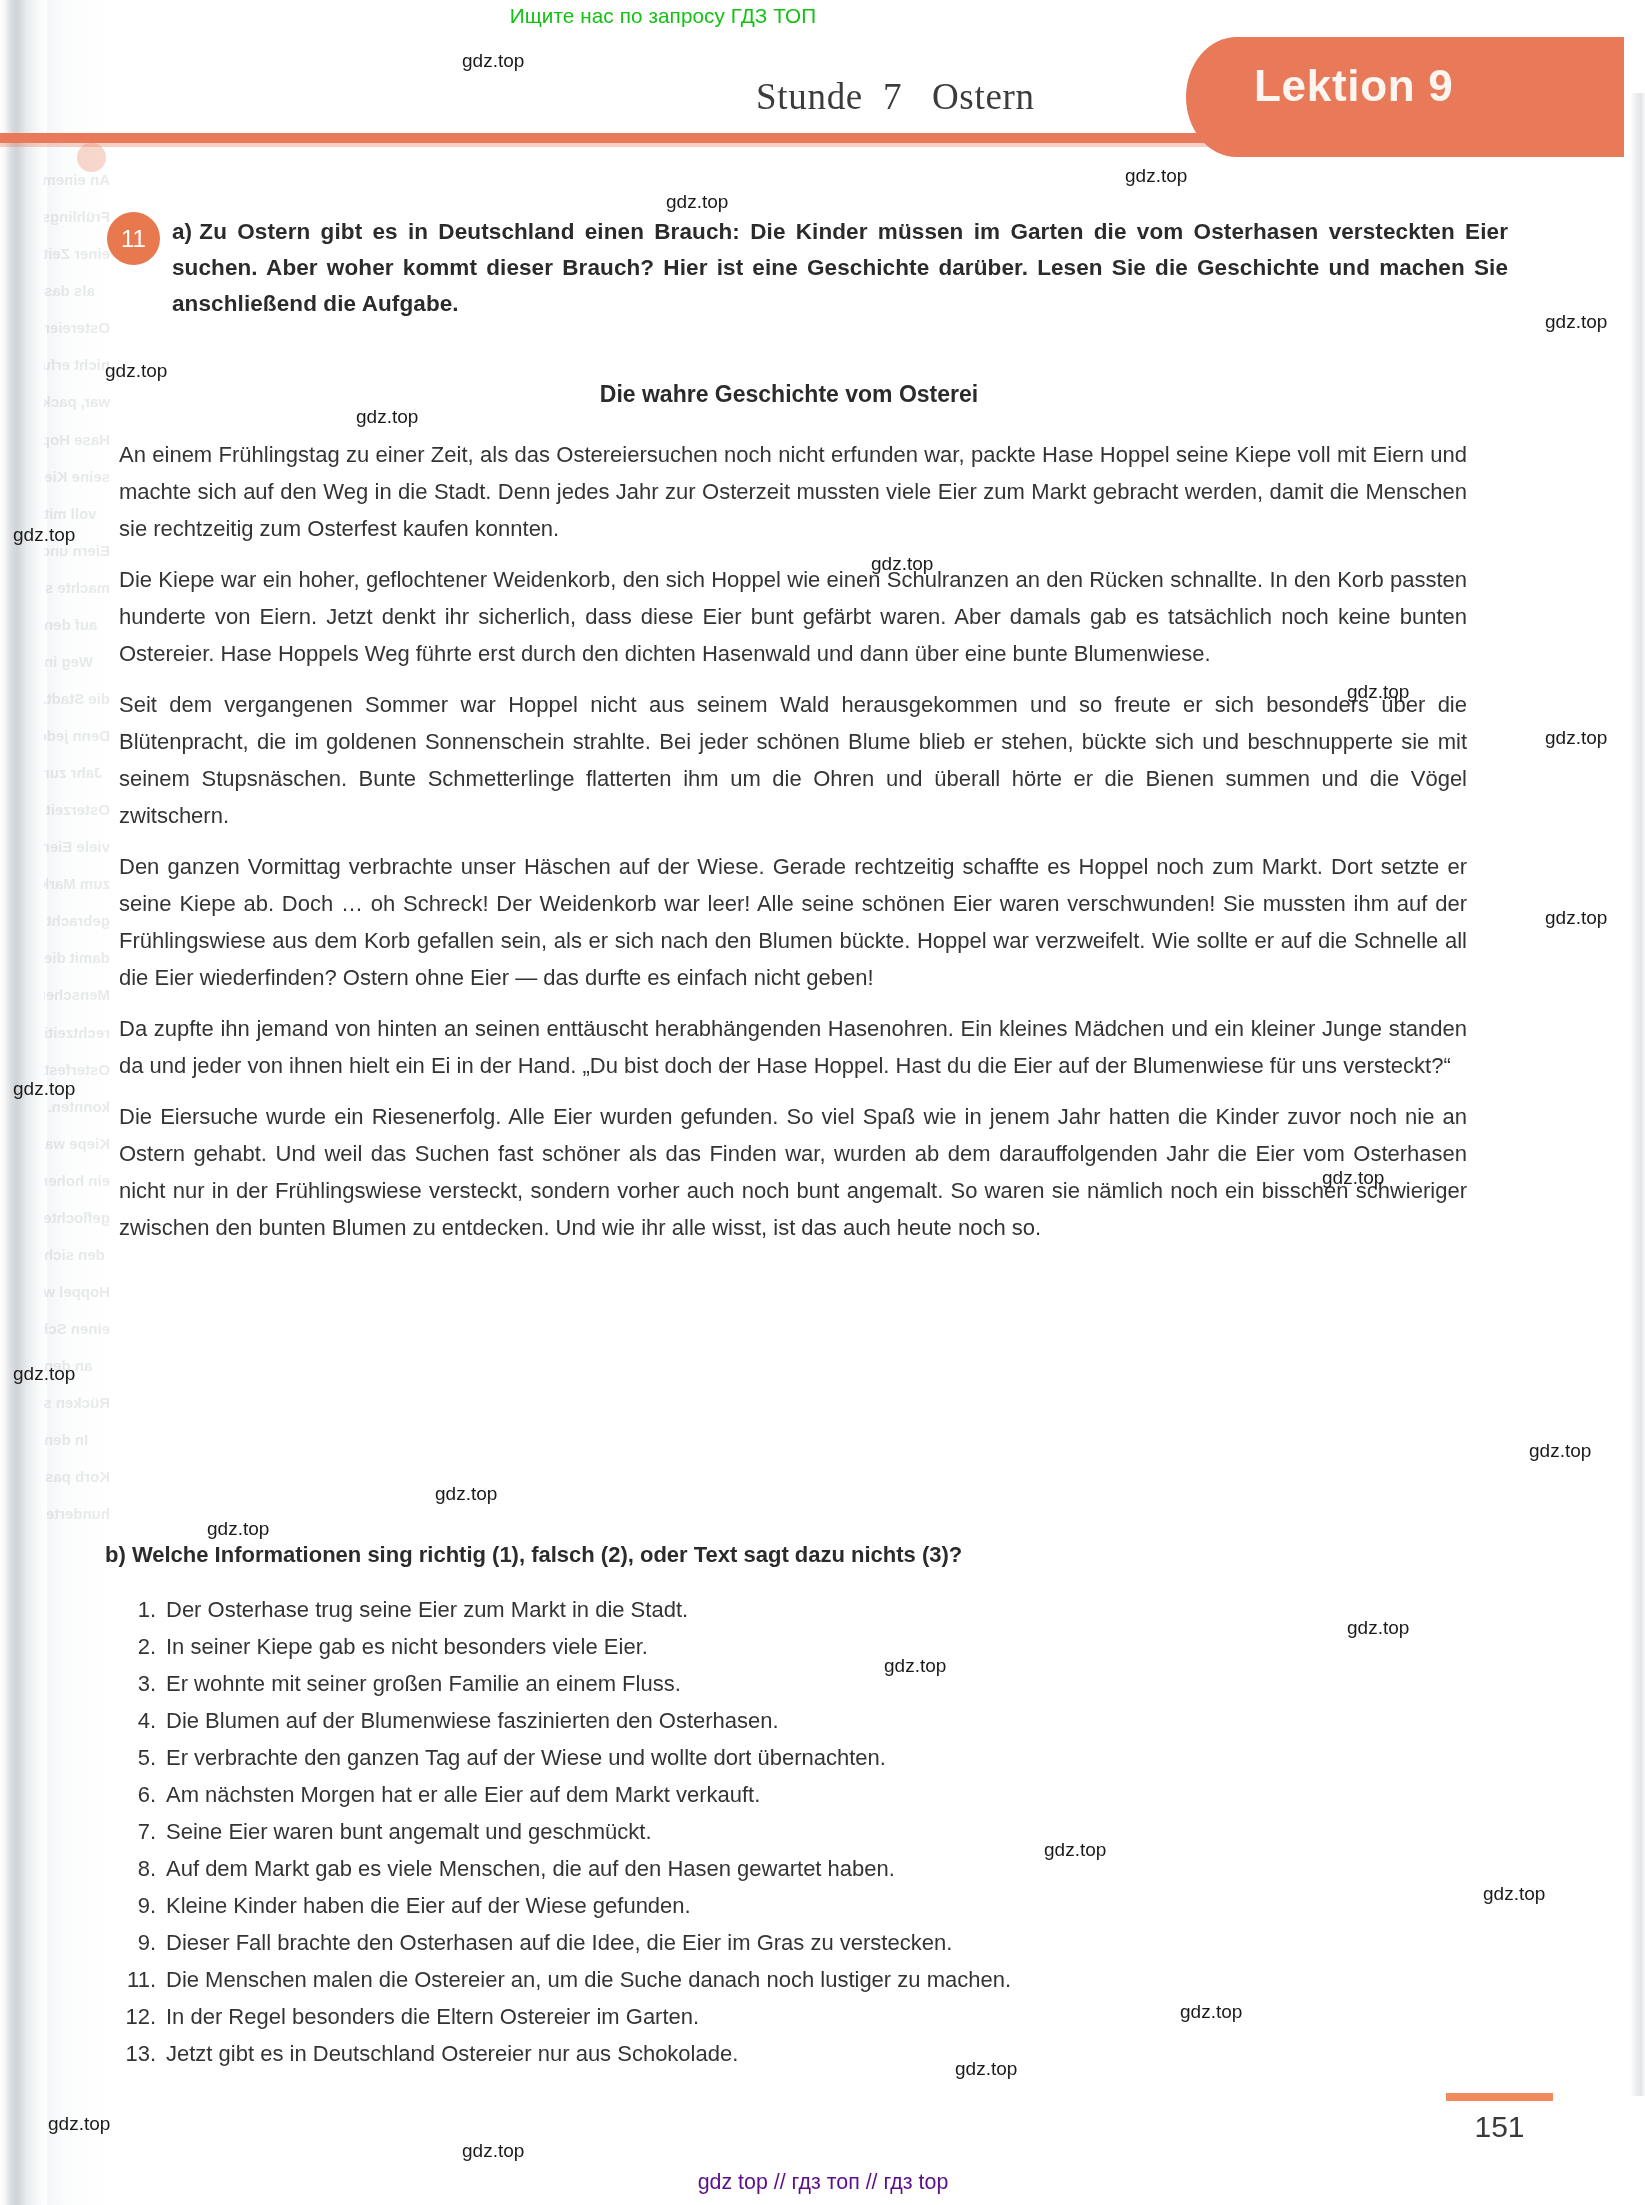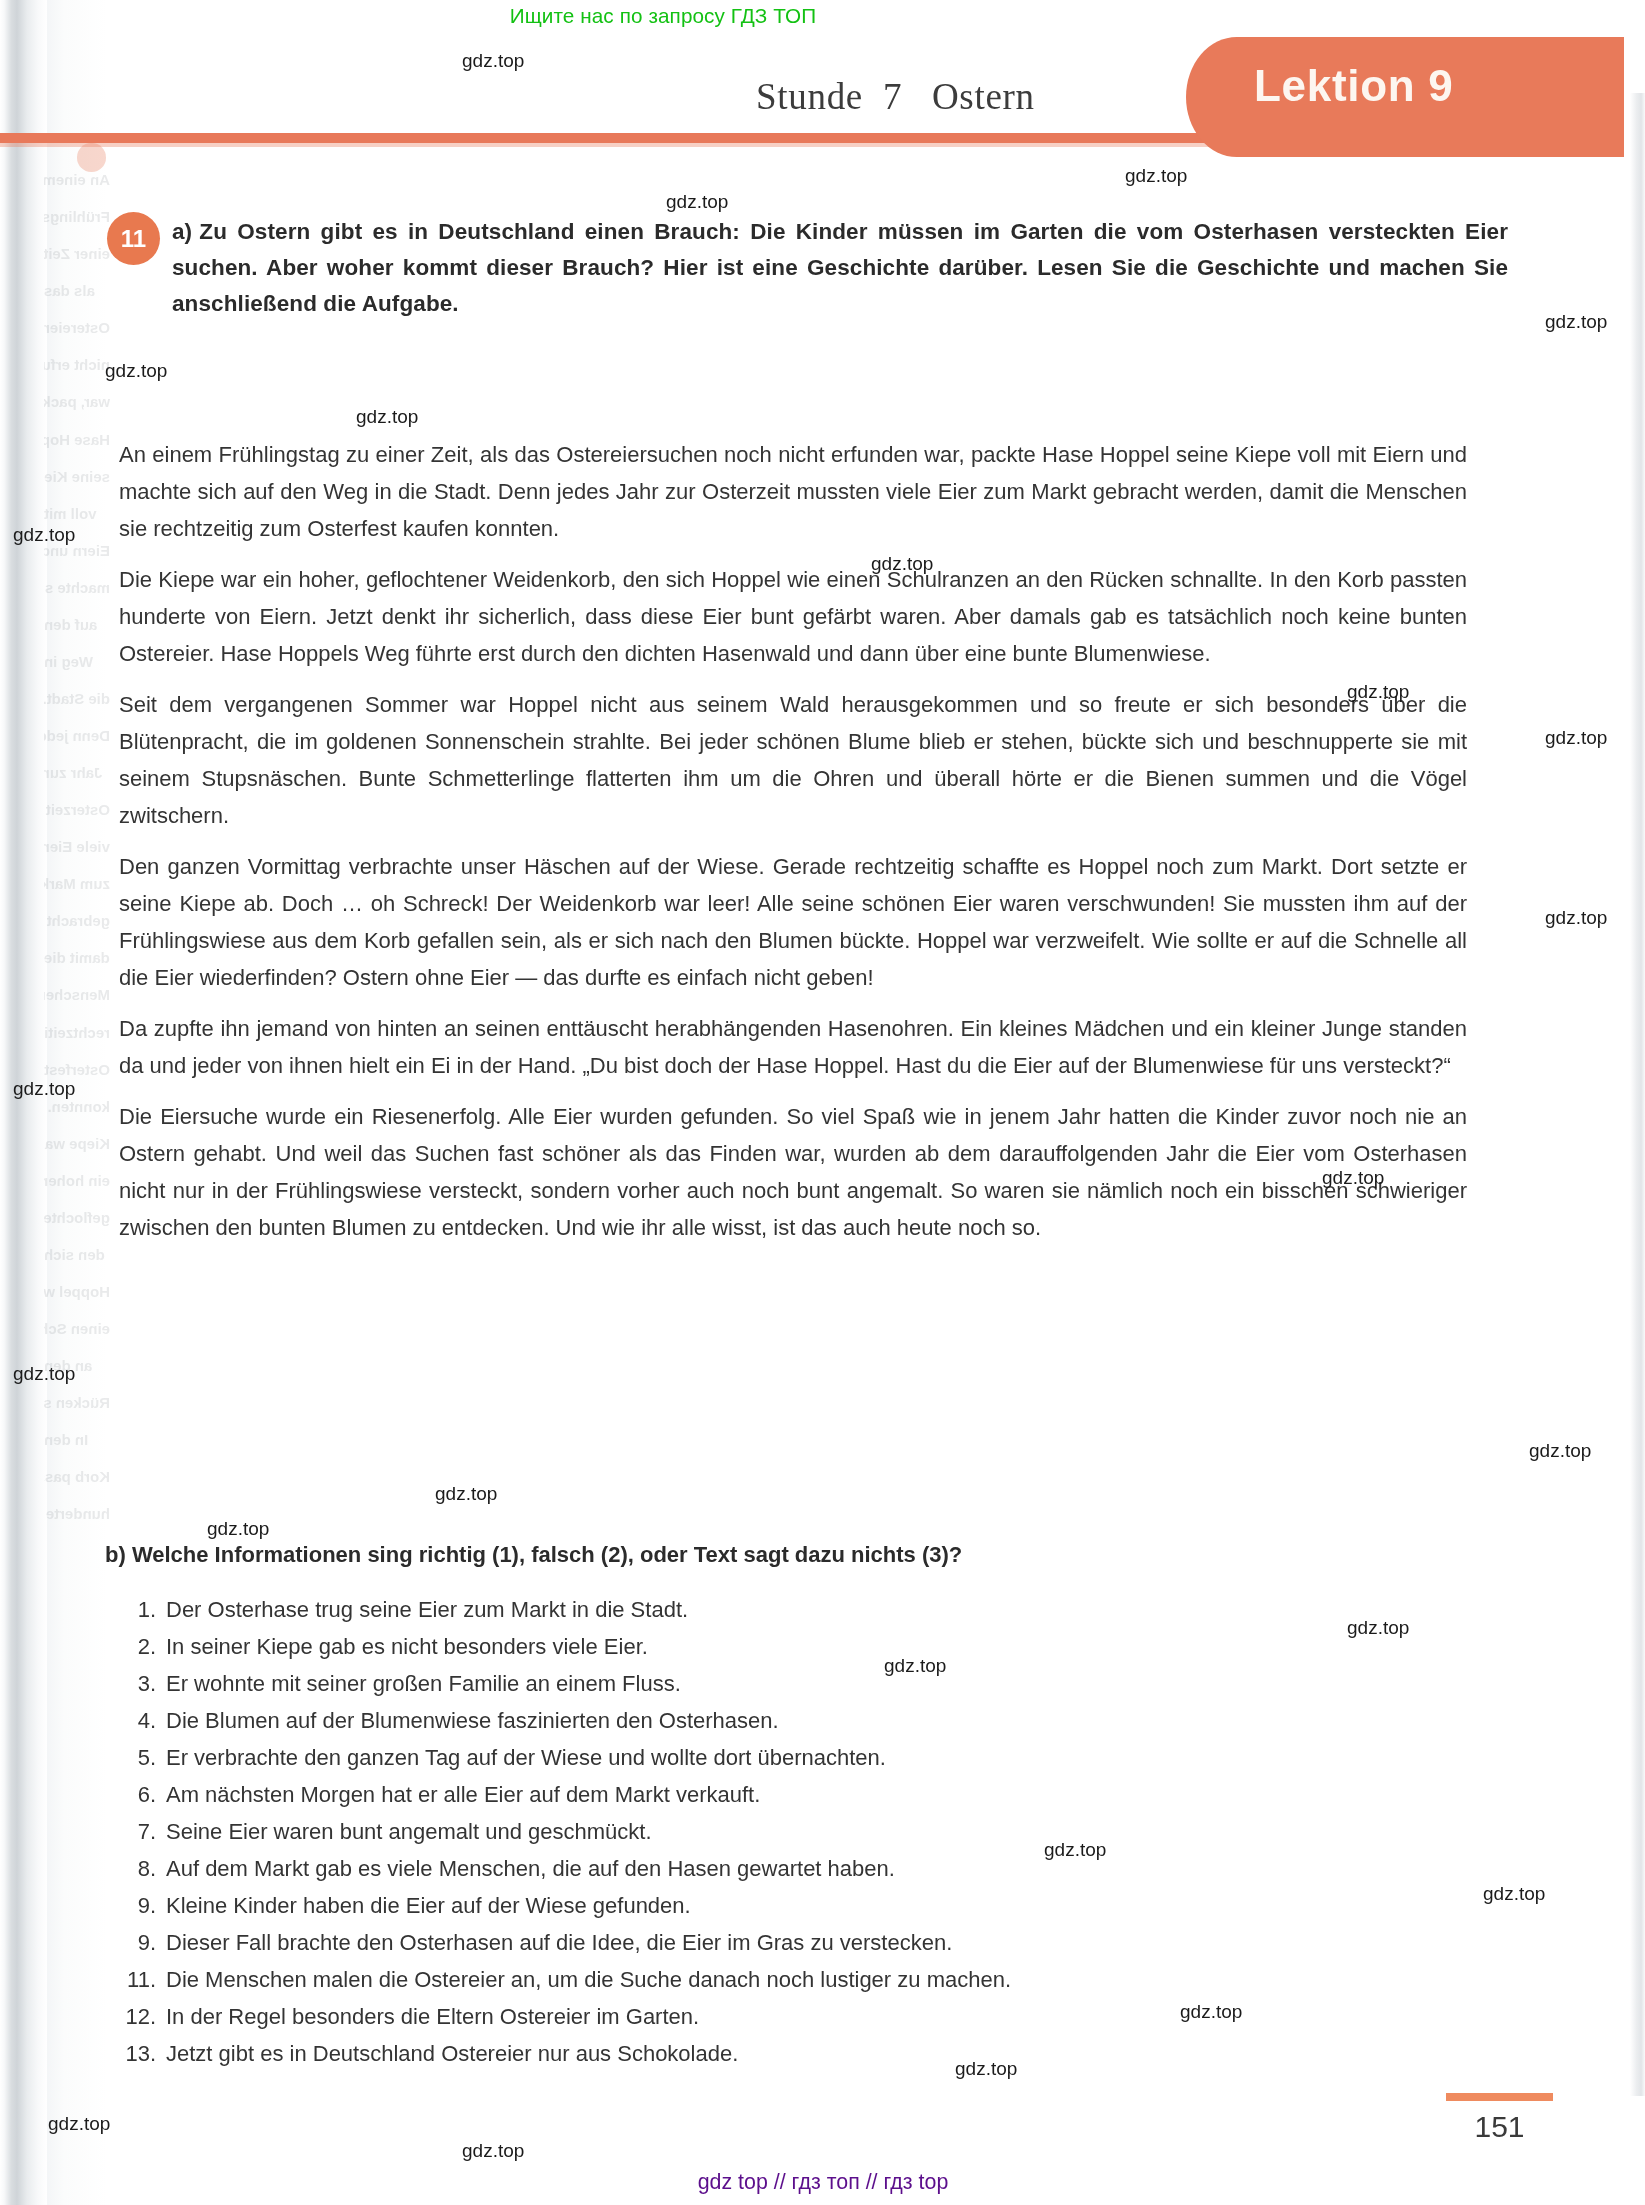--- a/index.html
+++ b/index.html
@@ -121,21 +121,21 @@
 
   
   .ex-badge {
     position: absolute;
     left: 107px; top: 212px;
     width: 53px; height: 53px;
     border-radius: 50%;
     background: #e8794f;
     color: #ffffff;
     font-size: 24px;
-    font-weight: bold;
+    font-weight: normal;
     text-align: center;
     line-height: 53px;
   }
   .ex-intro {
     position: absolute;
     left: 172px; top: 214px;
     width: 1336px;
     font-size: 22.5px;
     font-weight: bold;
     line-height: 36px;
@@ -254,20 +254,21 @@
   <div class="lektion-tab"></div>
   <div class="lektion-tab-label">Lektion 9</div>
 
   <div class="ghost-dot"></div>
 
   <div class="ex-badge">11</div>
   <div class="ex-intro">
     <span class="marker">a)</span><span>Zu Ostern gibt es in Deutschland einen Brauch: Die Kinder müssen im Garten die vom Osterhasen versteckten Eier suchen. Aber woher kommt dieser Brauch? Hier ist eine Geschichte darüber. Lesen Sie die Geschichte und machen Sie anschließend die Aufgabe.</span>
   </div>
 
+  <div class="story-title">Die wahre Geschichte vom Osterei</div>
 
   <div class="story">
     <p>An einem Frühlingstag zu einer Zeit, als das Ostereiersuchen noch nicht erfunden war, packte Hase Hoppel seine Kiepe voll mit Eiern und machte sich auf den Weg in die Stadt. Denn jedes Jahr zur Osterzeit mussten viele Eier zum Markt gebracht werden, damit die Menschen sie rechtzeitig zum Osterfest kaufen konnten.</p>
     <p>Die Kiepe war ein hoher, geflochtener Weidenkorb, den sich Hoppel wie einen Schulranzen an den Rücken schnallte. In den Korb passten hunderte von Eiern. Jetzt denkt ihr sicherlich, dass diese Eier bunt gefärbt waren. Aber damals gab es tatsächlich noch keine bunten Ostereier. Hase Hoppels Weg führte erst durch den dichten Hasenwald und dann über eine bunte Blumenwiese.</p>
     <p>Seit dem vergangenen Sommer war Hoppel nicht aus seinem Wald herausgekommen und so freute er sich besonders über die Blütenpracht, die im goldenen Sonnenschein strahlte. Bei jeder schönen Blume blieb er stehen, bückte sich und beschnupperte sie mit seinem Stupsnäschen. Bunte Schmetterlinge flatterten ihm um die Ohren und überall hörte er die Bienen summen und die Vögel zwitschern.</p>
     <p>Den ganzen Vormittag verbrachte unser Häschen auf der Wiese. Gerade rechtzeitig schaffte es Hoppel noch zum Markt. Dort setzte er seine Kiepe ab. Doch … oh Schreck! Der Weidenkorb war leer! Alle seine schönen Eier waren verschwunden! Sie mussten ihm auf der Frühlingswiese aus dem Korb gefallen sein, als er sich nach den Blumen bückte. Hoppel war verzweifelt. Wie sollte er auf die Schnelle all die Eier wiederfinden? Ostern ohne Eier — das durfte es einfach nicht geben!</p>
     <p>Da zupfte ihn jemand von hinten an seinen enttäuscht herabhängenden Hasenohren. Ein kleines Mädchen und ein kleiner Junge standen da und jeder von ihnen hielt ein Ei in der Hand. „Du bist doch der Hase Hoppel. Hast du die Eier auf der Blumenwiese für uns versteckt?“</p>
     <p>Die Eiersuche wurde ein Riesenerfolg. Alle Eier wurden gefunden. So viel Spaß wie in jenem Jahr hatten die Kinder zuvor noch nie an Ostern gehabt. Und weil das Suchen fast schöner als das Finden war, wurden ab dem darauffolgenden Jahr die Eier vom Osterhasen nicht nur in der Frühlingswiese versteckt, sondern vorher auch noch bunt angemalt. So waren sie nämlich noch ein bisschen schwieriger zwischen den bunten Blumen zu entdecken. Und wie ihr alle wisst, ist das auch heute noch so.</p>
   </div>
 

